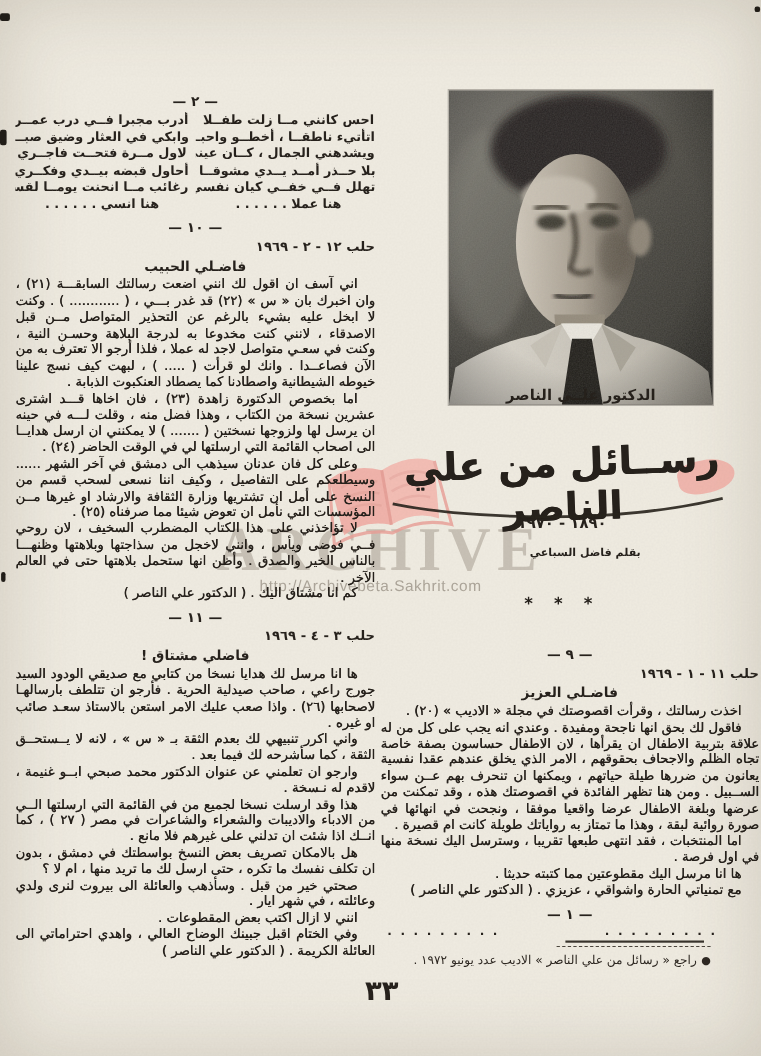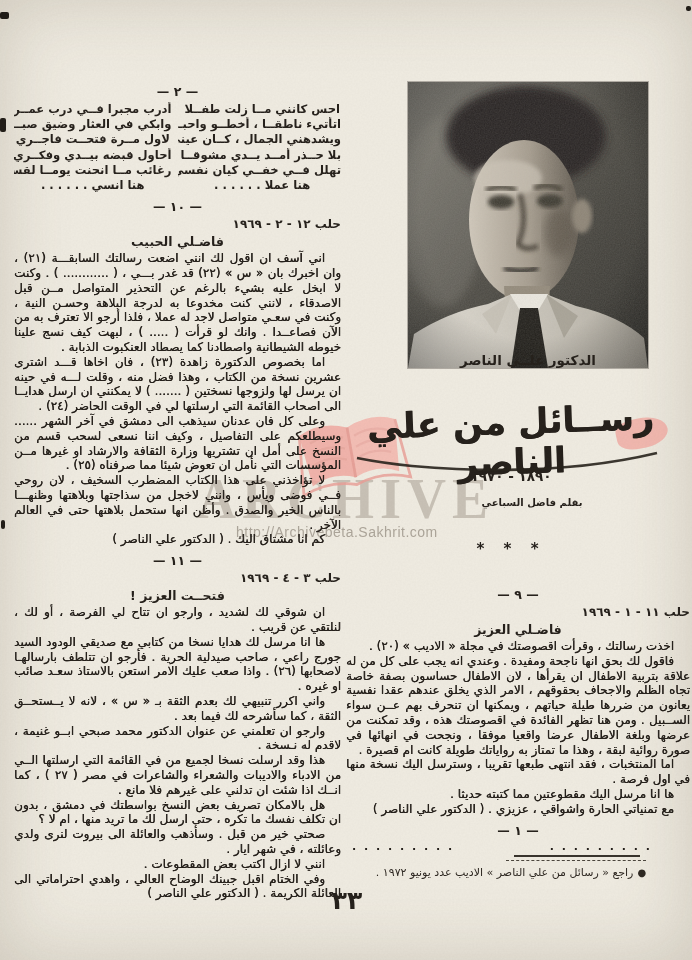--- a/index.html
+++ b/index.html
@@ -135,22 +135,21 @@
     <div class="dateline dl-left">حلب ١٢ - ٢ - ١٩٦٩</div>
     <div class="salutation">فاضـلي الحبيب</div>
     <p class="para">اني آسف ان اقول لك انني اضعت رسالتك السابقـــة (٢١) ، وان اخبرك بان « س » (٢٢) قد غدر بـــي ، ( ............ ) . وكنت لا ابخل عليه بشيء بالرغم عن التحذير المتواصل مــن قبل الاصدقاء ، لانني كنت مخدوعا به لدرجة البلاهة وحسـن النية ، وكنت في سعـي متواصل لاجد له عملا ، فلذا أرجو الا تعترف به من الآن فصاعــدا . وانك لو قرأت ( ..... ) ، لبهت كيف نسج علينا خيوطه الشيطانية واصطادنا كما يصطاد العنكبوت الذبابة .</p>
     <p class="para">اما بخصوص الدكتورة زاهدة (٢٣) ، فان اخاها قـــد اشترى عشرين نسخة من الكتاب ، وهذا فضل منه ، وقلت لـــه في حينه ان يرسل لها ولزوجها نسختين ( ....... ) لا يمكنني ان ارسل هدايــا الى اصحاب القائمة التي ارسلتها لي في الوقت الحاضر (٢٤) .</p>
     <p class="para">وعلى كل فان عدنان سيذهب الى دمشق في آخر الشهر ...... وسيطلعكم على التفاصيل ، وكيف اننا نسعى لسحب قسم من النسخ على أمل ان تشتريها وزارة الثقافة والارشاد او غيرها مــن المؤسسات التي نأمل ان تعوض شيئا مما صرفناه (٢٥) .</p>
     <p class="para">لا تؤاخذني على هذا الكتاب المضطرب السخيف ، لان روحي فــي فوضى ويأس ، وانني لاخجل من سذاجتها وبلاهتها وظنهـــا بالناس الخير والصدق . وأظن انها ستحمل بلاهتها حتى في العالم الآخر .</p>
     <p class="para sig">كم انا مشتاق اليك . ( الدكتور علي الناصر )</p>
 
     <div class="sec-num">— ١١ —</div>
     <div class="dateline dl-left">حلب ٣ - ٤ - ١٩٦٩</div>
-    <div class="salutation">فتحــت العزيز !</div>
-    <p class="para">ان شوقي لك لشديد ، وارجو ان تتاح لي الفرصة ، أو لك ، لنلتقي عن قريب .</p>
+    <div class="salutation">فاضلي مشتاق !</div>
     <p class="para">ها انا مرسل لك هدايا نسخا من كتابي مع صديقي الودود السيد جورج راعي ، صاحب صيدلية الحرية . فأرجو ان تتلطف بارسالهـا لاصحابها (٢٦) . واذا صعب عليك الامر استعن بالاستاذ سعـد صائب او غيره .</p>
     <p class="para">واني اكرر تنبيهي لك بعدم الثقة بـ « س » ، لانه لا يــستحــق الثقة ، كما سأشرحه لك فيما بعد .</p>
     <p class="para">وارجو ان تعلمني عن عنوان الدكتور محمد صبحي ابــو غنيمة ، لاقدم له نـسخة .</p>
     <p class="para">هذا وقد ارسلت نسخا لجميع من في القائمة التي ارسلتها الــي من الادباء والاديبات والشعراء والشاعرات في مصر ( ٢٧ ) ، كما انــك اذا شئت ان تدلني على غيرهم فلا مانع .</p>
     <p class="para">هل بالامكان تصريف بعض النسخ بواسطتك في دمشق ، بدون ان تكلف نفسك ما تكره ، حتى ارسل لك ما تريد منها ، ام لا ؟</p>
     <p class="para">صحتي خير من قبل . وسأذهب والعائلة الى بيروت لنرى ولدي وعائلته ، في شهر ايار .</p>
     <p class="para">انني لا ازال اكتب بعض المقطوعات .</p>
     <p class="para sig">وفي الختام اقبل جبينك الوضاح العالي ، واهدي احتراماتي الى العائلة الكريمة . ( الدكتور علي الناصر )</p>
   </div>
 

